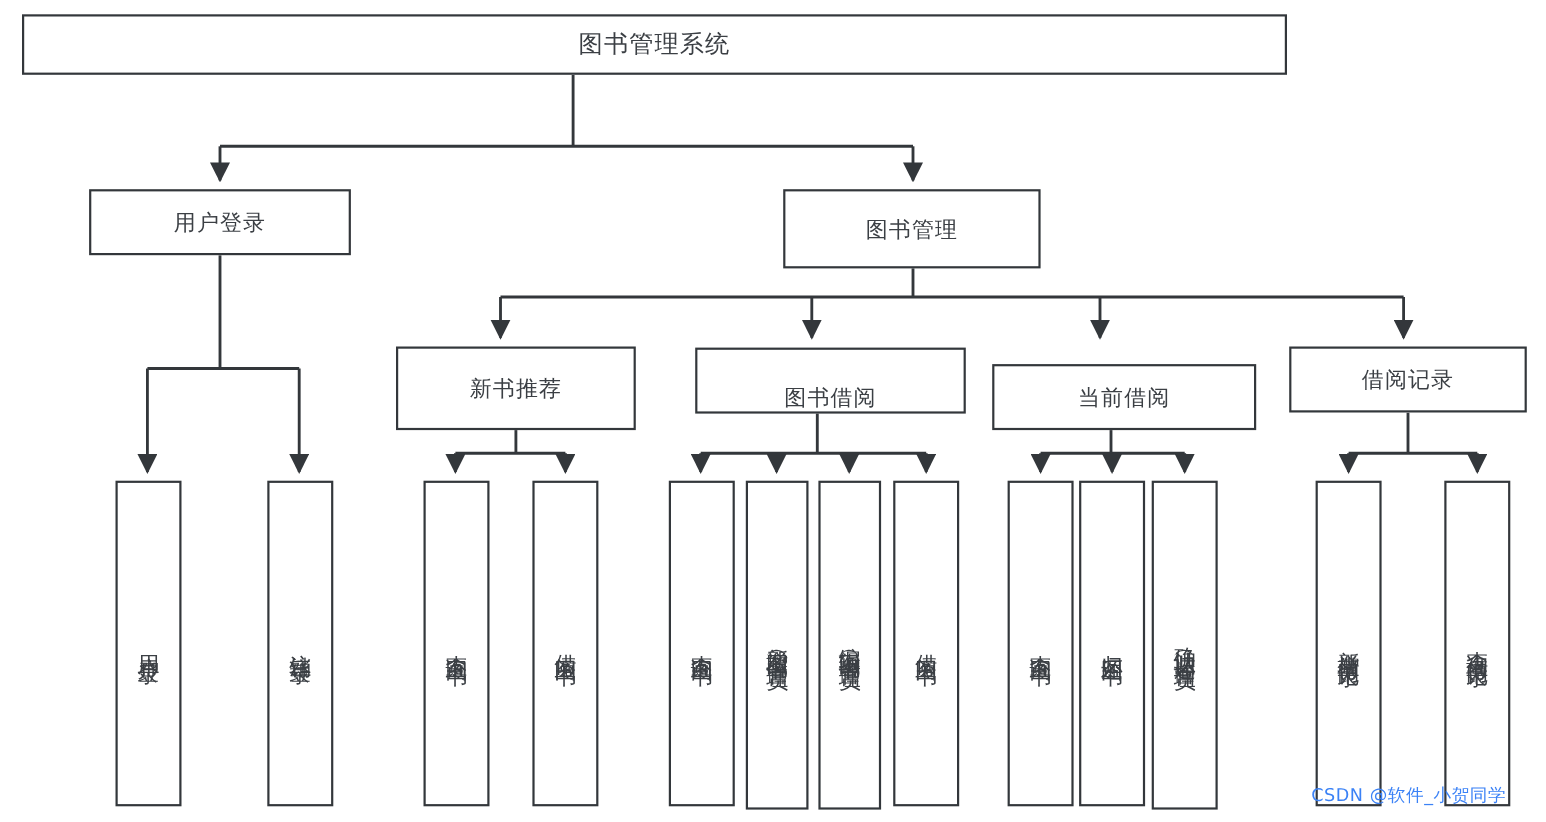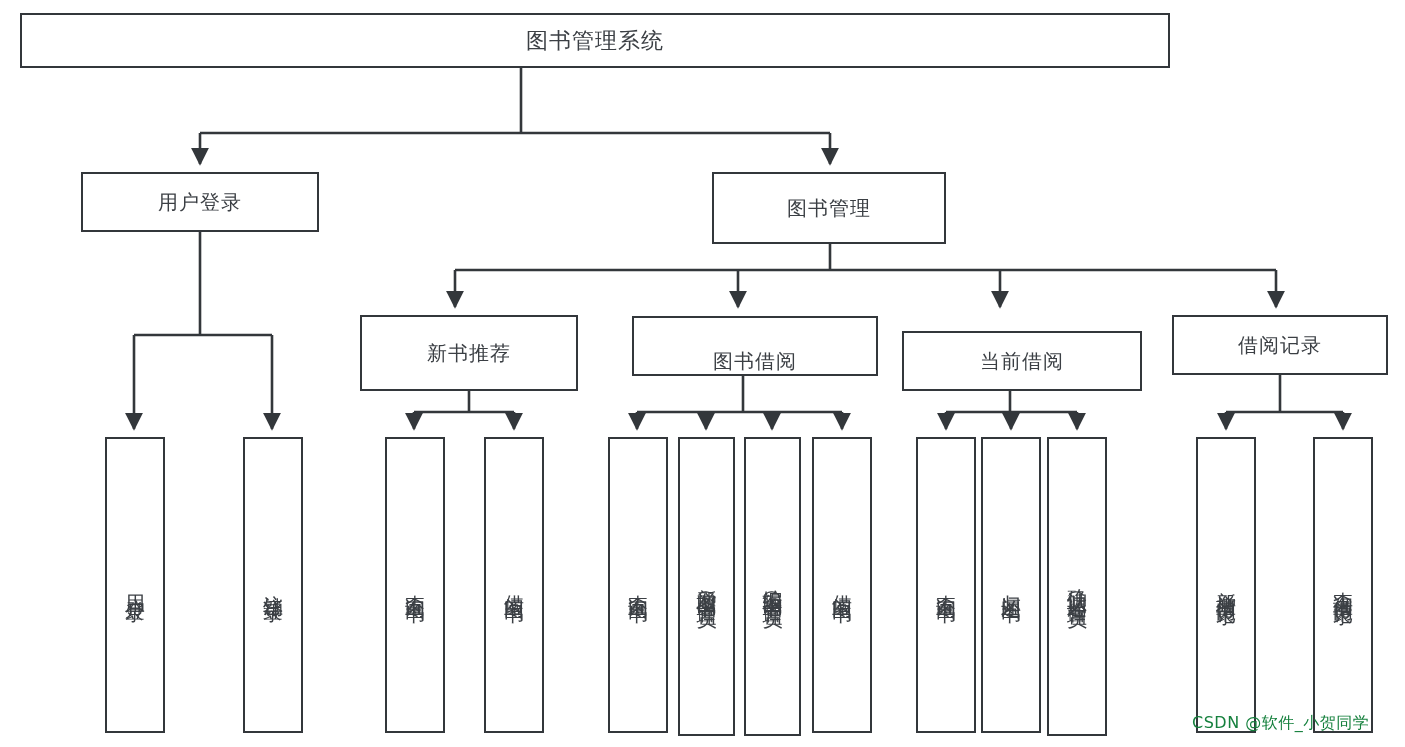--- a/index.html
+++ b/index.html
@@ -9,21 +9,21 @@
   svg{position:absolute;left:0;top:0;}
   .node-box{position:absolute;box-sizing:border-box;background:#ffffff;
             border:2.5px solid #33373b;display:flex;align-items:center;
             justify-content:center;}
   .node-label{color:#3b3f44;font-size:20px;line-height:1.25;
               letter-spacing:1px;white-space:nowrap;text-align:center;}
   .node-box.vert .node-label{writing-mode:vertical-rl;text-orientation:upright;
               letter-spacing:3px;white-space:normal;line-height:1.05;}
   .node-box.root .node-label{font-size:22px;}
   .watermark{position:absolute;left:1192px;top:713px;font-size:16px;
-             color:#15803d;letter-spacing:0.5px;white-space:nowrap;
+             color:#3b82f6;letter-spacing:0.5px;white-space:nowrap;
              pointer-events:none;}
 </style>
 </head>
 <body>
 
 <div id="stage">
 
   <svg width="1405" height="747">
     <defs>
       <marker id="arrow" viewBox="0 0 10 10" refX="9" refY="5" markerWidth="7" markerHeight="7" orient="auto-start-reverse">

